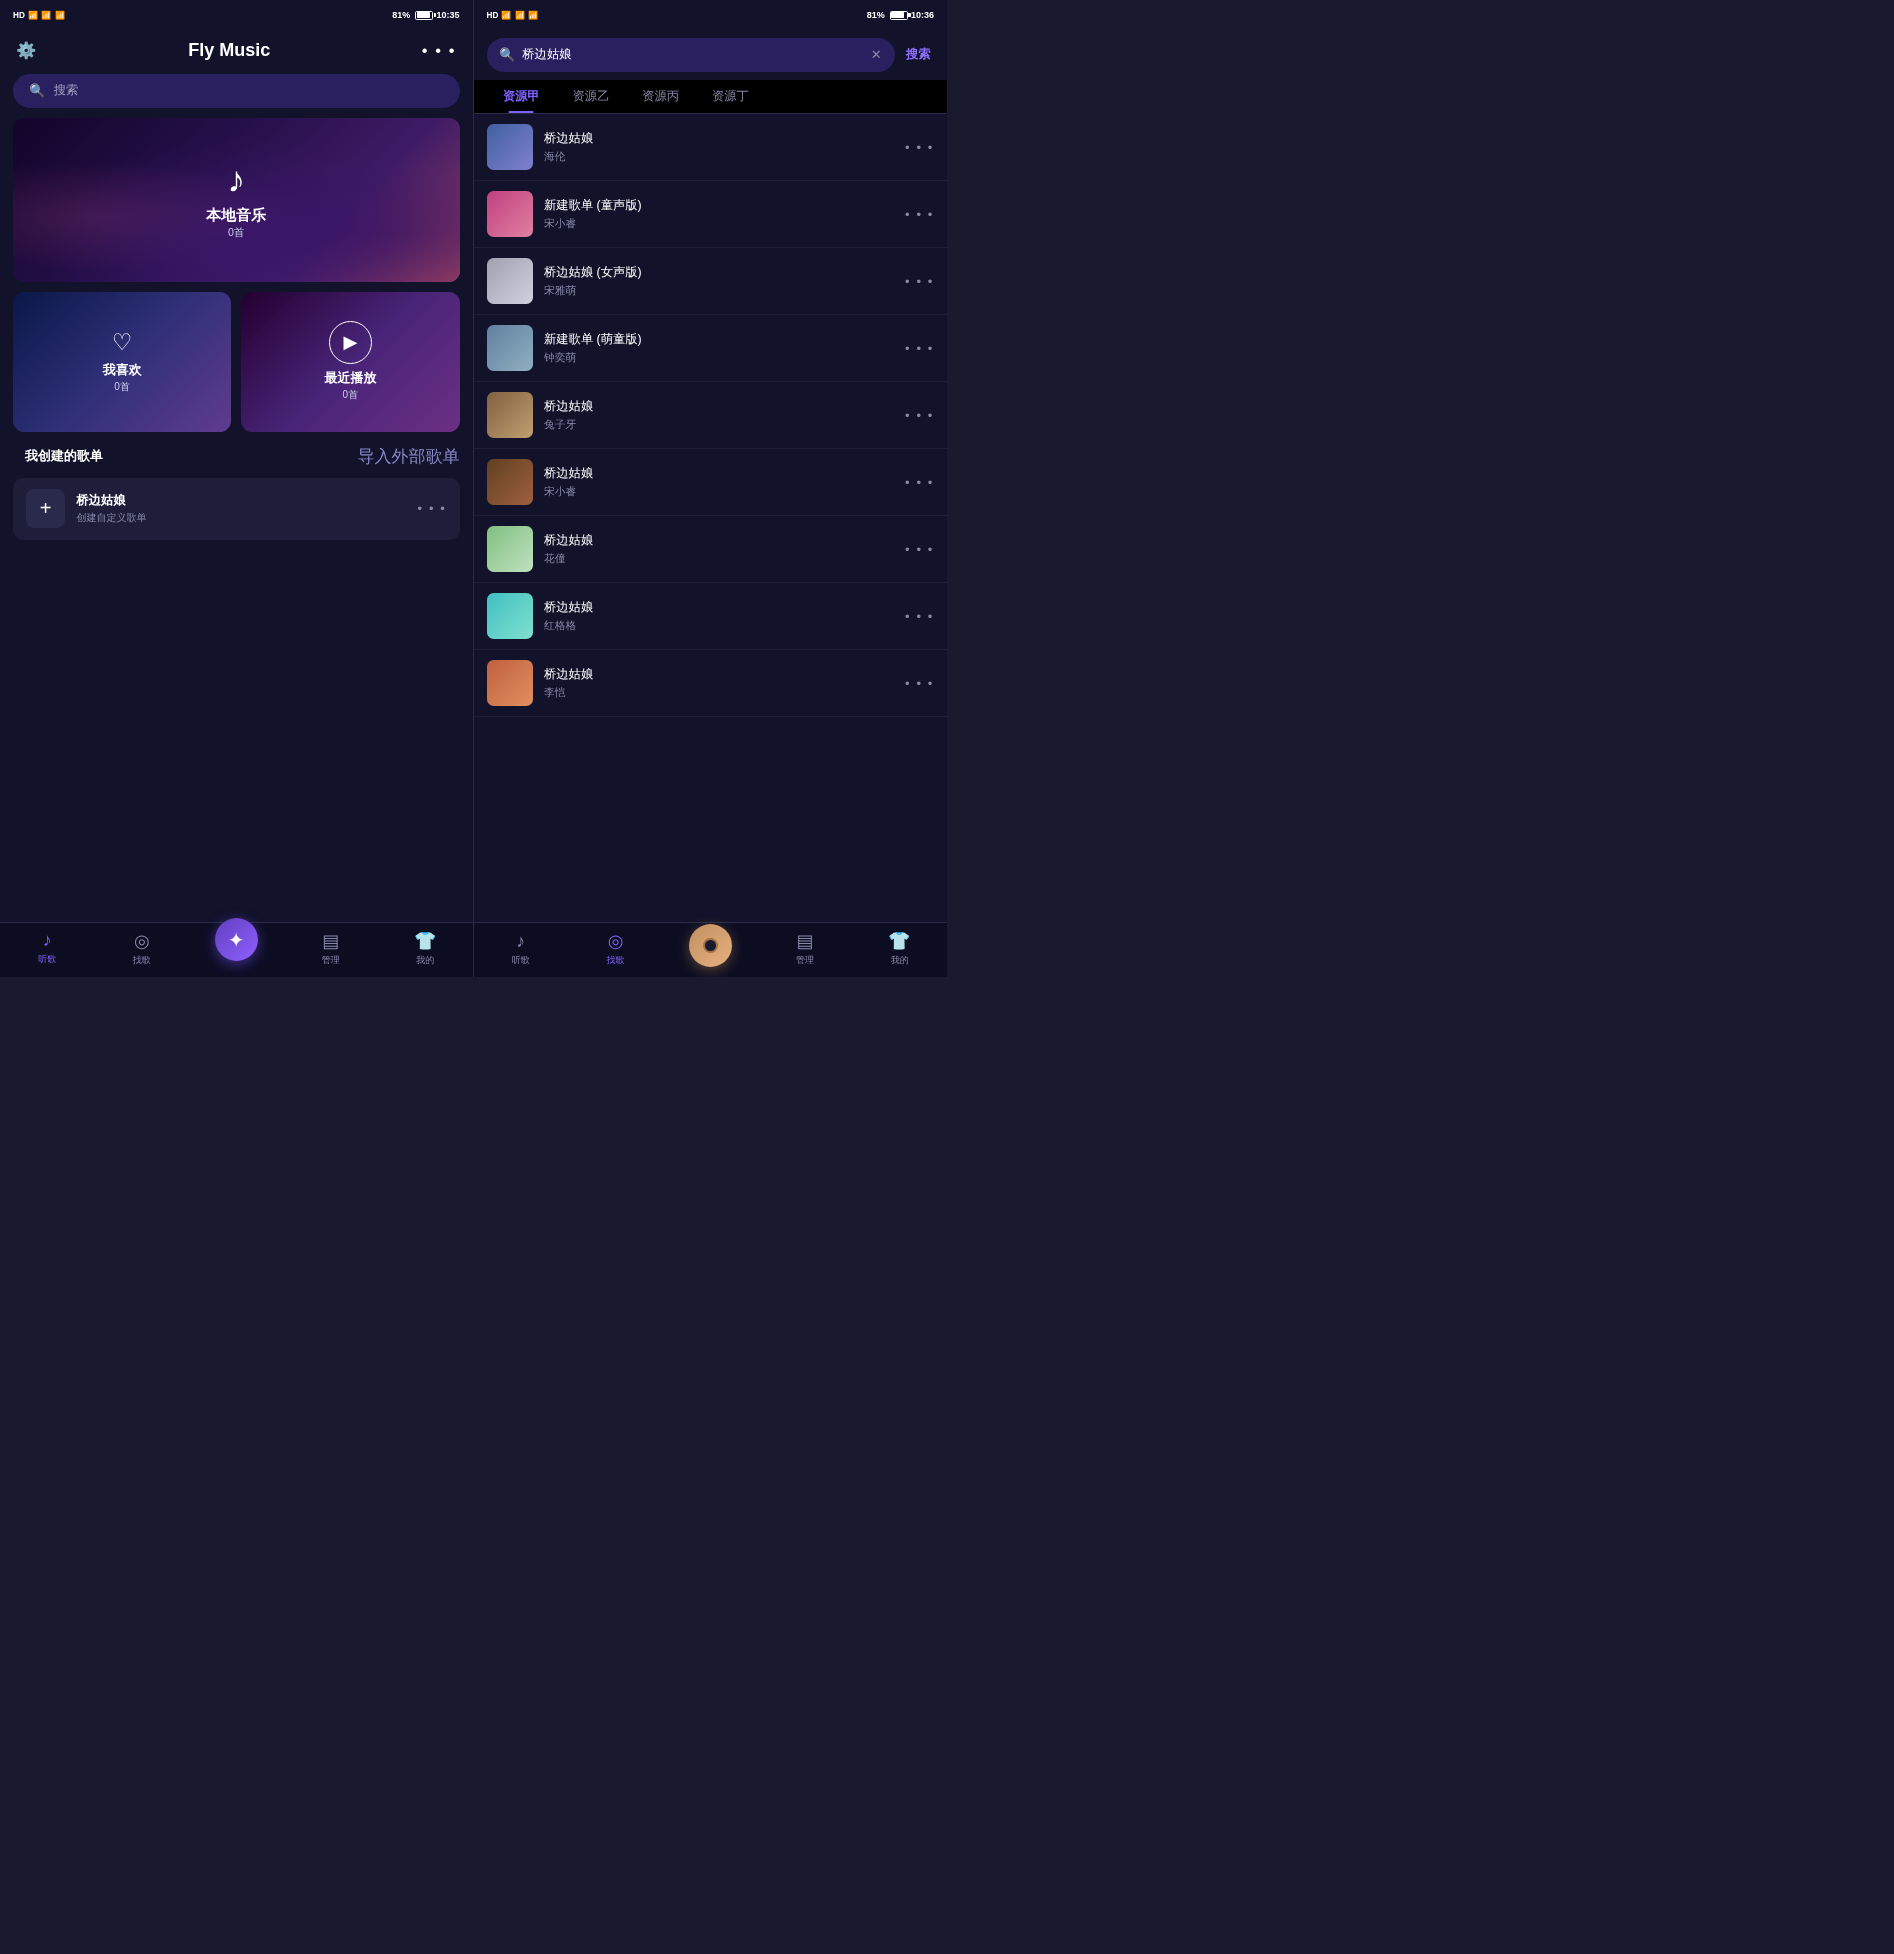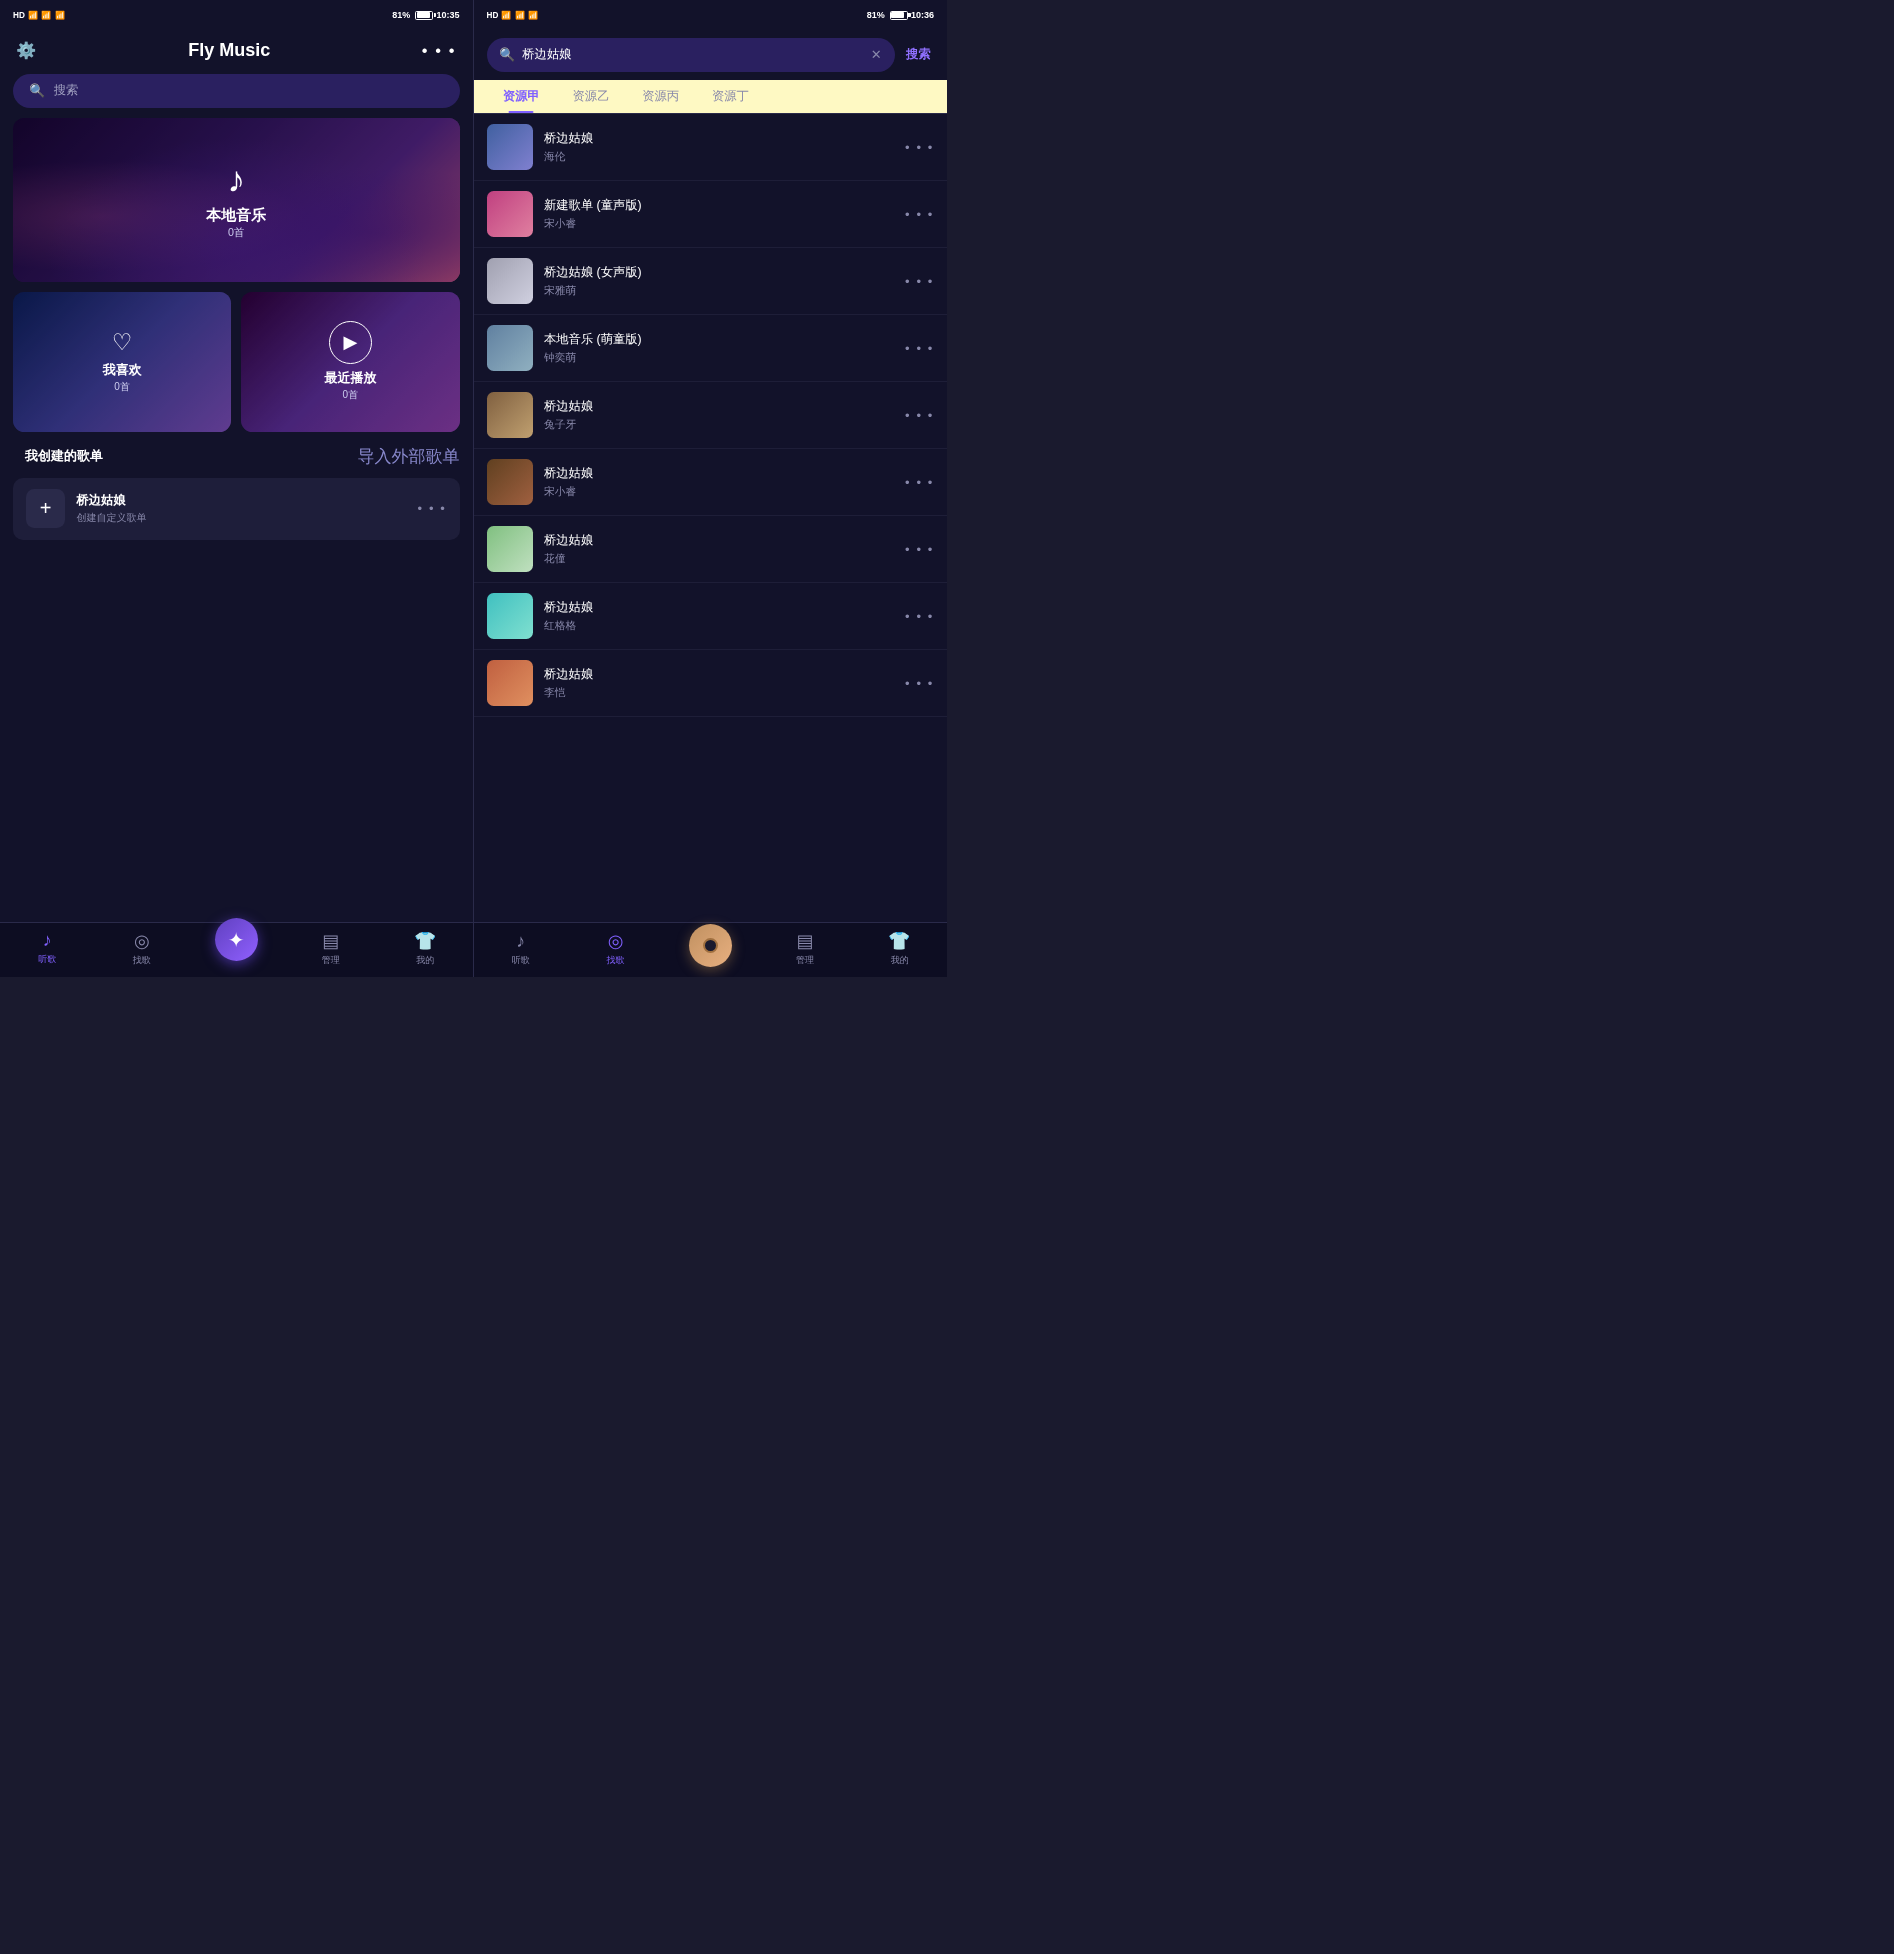--- a/index.html
+++ b/index.html
@@ -314,21 +314,21 @@
       cursor: pointer;
       padding: 0 3.3px;
       white-space: nowrap;
     }
 
     
     .source-tabs {
       display: flex;
       padding: 0 13px;
       border-bottom: 0.8px solid #2a2a4a;
-      background: #fef9c3;
+      background: #000000;
     }
     .source-tab {
       padding: 8.2px 16.4px;
       font-size: 12.3px;
       color: #8888aa;
       cursor: pointer;
       position: relative;
     }
     .source-tab.active {
       color: #8060ff;
@@ -598,21 +598,21 @@
       <div class="result-thumb thumb-3"></div>
       <div class="result-info">
         <div class="result-title">桥边姑娘 (女声版)</div>
         <div class="result-artist">宋雅萌</div>
       </div>
       <div class="result-more">• • •</div>
     </div>
       <div class="result-item">
       <div class="result-thumb thumb-4"></div>
       <div class="result-info">
-        <div class="result-title">本地音乐 (萌童版)</div>
+        <div class="result-title">新建歌单 (萌童版)</div>
         <div class="result-artist">钟奕萌</div>
       </div>
       <div class="result-more">• • •</div>
     </div>
       <div class="result-item">
       <div class="result-thumb thumb-5"></div>
       <div class="result-info">
         <div class="result-title">桥边姑娘</div>
         <div class="result-artist">兔子牙</div>
       </div>

